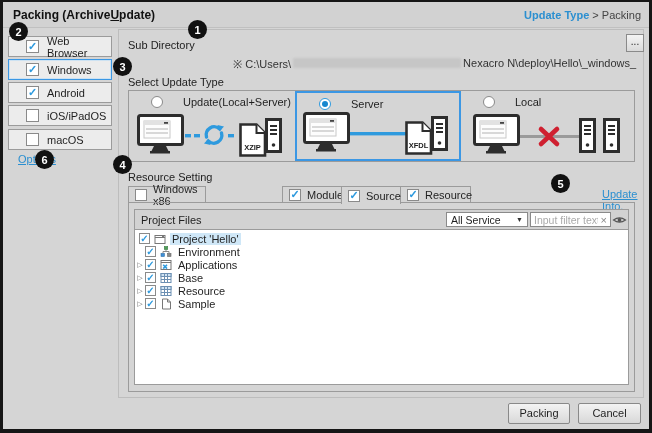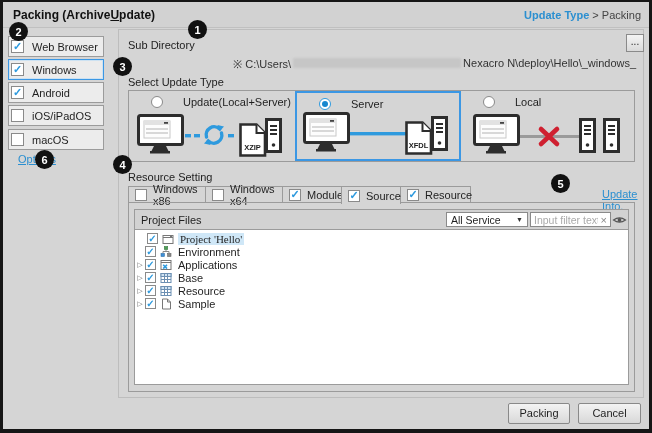--- a/index.html
+++ b/index.html
@@ -10,22 +10,22 @@
             font-family: "Liberation Sans", sans-serif; font-size: 11px; color: #1f1f1f; overflow: hidden; }
 
   
   .titlebar { position: absolute; left: 0; top: 0; width: 646px; height: 26px; background: #d2d2d2; border-bottom: 1px solid #c0c0c0; }
   .title { position: absolute; left: 10px; top: 6px; font-weight: bold; font-size: 12px; color: #111; }
   .title .accel { text-decoration: underline; }
   .breadcrumb { position: absolute; right: 8px; top: 7px; color: #444; }
   .bc-link { color: #2b8fd0; font-weight: bold; cursor: pointer; }
 
   
-  .side-item { position: absolute; left: 5px; width: 96px; height: 21px; background: #ececec; border: 1px solid #9b9b9b;
-               display: flex; align-items: center; gap: 8px; padding-left: 2px; cursor: pointer; }
+  .side-item { position: absolute; left: 5px; width: 104px; height: 21px; background: #ececec; border: 1px solid #9b9b9b;
+               display: flex; align-items: center; gap: 8px; padding-left: 17px; cursor: pointer; }
   .side-item.selected { border-color: #3b97e4; box-shadow: inset 0 0 0 1px #cde2f2; }
   .options-link { position: absolute; left: 15px; top: 151px; color: #2b8fd0; text-decoration: underline; cursor: pointer; }
 
   
   .cb { width: 13px; height: 13px; background: #fff; border: 1px solid #8a8a8a; display: inline-flex; align-items: center; justify-content: center; flex: none; cursor: pointer; }
   .cb.checked::after { content: "✓"; color: #2e9ade; font-size: 11px; font-weight: bold; line-height: 1; }
   .cb-s { width: 12px; height: 12px; }
   .cb-t { width: 11px; height: 11px; } .cb-t.checked::after { font-size: 10px; }
 
   
@@ -70,21 +70,21 @@
   .filterbox input::placeholder { color: #aaa; }
   .filterbox .clear { color: #888; font-size: 11px; padding-right: 3px; cursor: pointer; }
   .eye-btn { position: absolute; right: 1px; top: 4px; width: 15px; height: 12px; cursor: pointer; }
 
   .tree { position: absolute; left: 0; top: 20px; right: 0; bottom: 0; background: #fff; }
   .tree-row { position: absolute; left: 0; width: 100%; height: 13px; display: flex; align-items: center; }
   .tree-row .expander { width: 10px; font-size: 7px; color: #666; text-align: center; flex: none; }
   .ticon { width: 12px; height: 12px; margin-right: 4px; flex: none; display: inline-flex; }
   .tlabel { padding: 0 2px; white-space: nowrap; }
   .tlabel.selected { background: #cfe7f7; }
-  .pad1 { padding-left: 12px; font-family: Liberation Serif, serif; } .pad2 { padding-left: 0; }
+  .pad1 { padding-left: 4px; } .pad2 { padding-left: 0; }
 
   
   .footer-btn { position: absolute; top: 401px; height: 21px; border: 1px solid #898989; border-radius: 2px;
                 background: linear-gradient(#f3f3f3, #d8d8d8); font: 11px "Liberation Sans", sans-serif; text-align: center; line-height: 19px; cursor: pointer; }
   .btn-packing { left: 505px; width: 62px; }
   .btn-cancel { left: 575px; width: 63px; }
 
   
   .badge { position: absolute; width: 19px; height: 19px; border-radius: 50%; background: #111; color: #fff;
            font-weight: bold; font-size: 11px; display: flex; align-items: center; justify-content: center; z-index: 10; }
@@ -246,24 +246,20 @@
         </svg>
       </div>
     </div>
 
     <div class="sec-label rs-label">Resource Setting</div>
 
     <div class="tab" style="left:9px; width:78px">
       <span class="cb cb-s"></span>
       <span>Windows x86</span>
     </div>
-    <div class="tab" style="left:86px; width:78px">
-      <span class="cb cb-s"></span>
-      <span>Windows x64</span>
-    </div>
     <div class="tab" style="left:163px; width:60px">
       <span class="cb cb-s checked"></span>
       <span>Module</span>
     </div>
     <div class="tab active" style="left:222px; width:60px">
       <span class="cb cb-s checked"></span>
       <span>Source</span>
     </div>
     <div class="tab" style="left:281px; width:71px">
       <span class="cb cb-s checked"></span>

